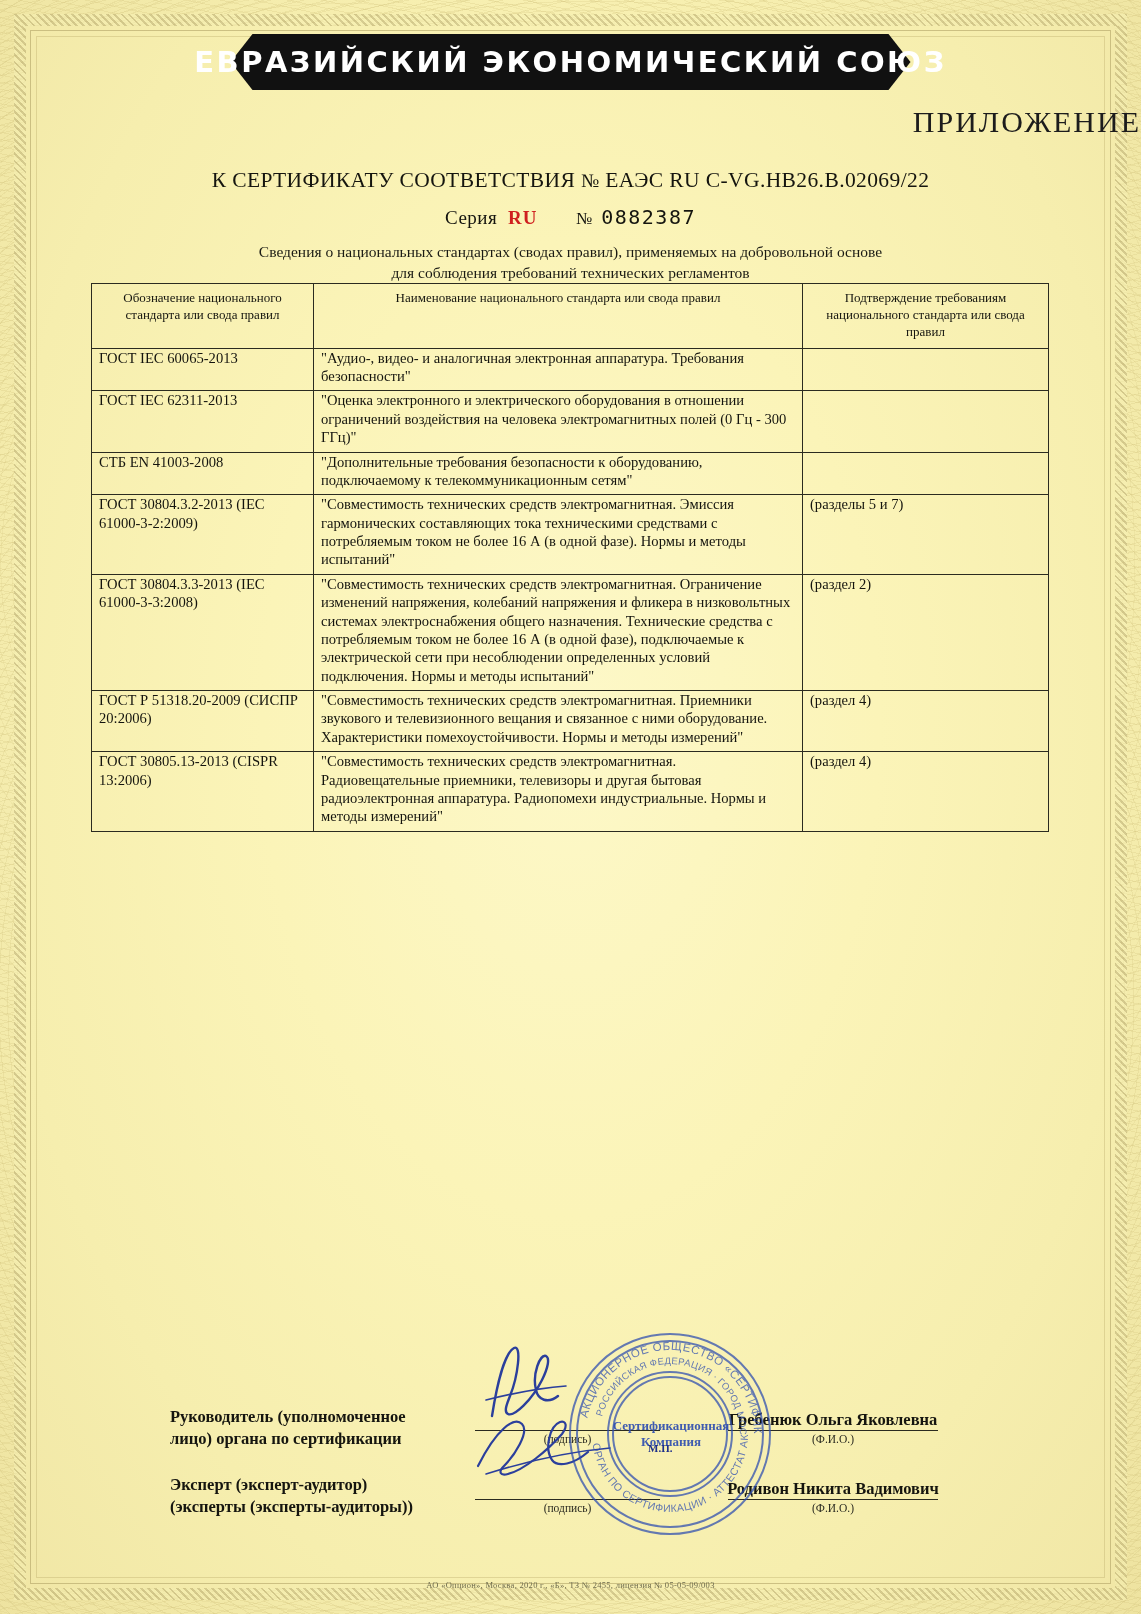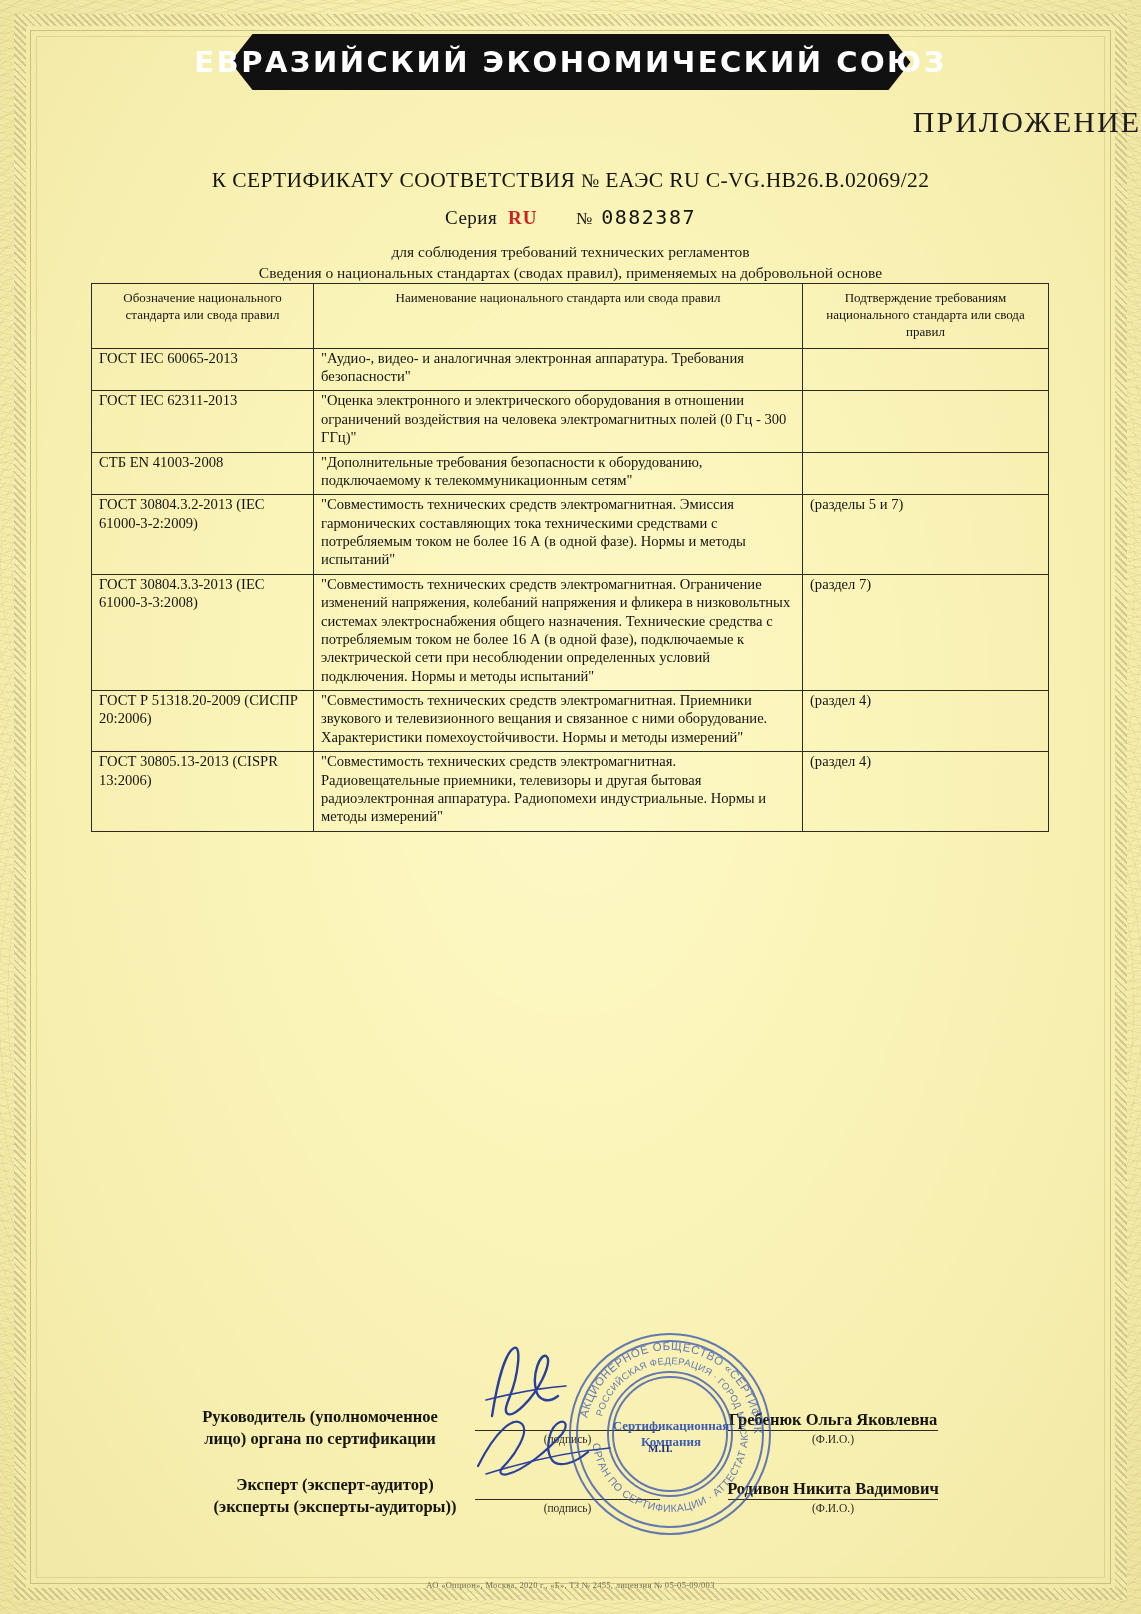--- a/index.html
+++ b/index.html
@@ -190,21 +190,20 @@
     position: absolute;
     left: 0; right: 0;
     top: 1400px;
     height: 140px;
   }
   .sig-row {
     position: absolute;
     font-size: 16.5px;
     color: #15150f;
     line-height: 1.35;
-    text-align: center;
   }
   .sig-row.r1 { left: 170px; top: 6px; width: 300px; font-weight: bold; }
   .sig-row.r2 { left: 170px; top: 74px; width: 330px; font-weight: bold; }
   .sig-line {
     position: absolute;
     border-bottom: 1px solid #2b2b20;
   }
   .sig-cap {
     position: absolute;
     font-size: 11.5px;
@@ -293,22 +292,22 @@
     </div>
 
     <div class="series-line">
       <span class="ser-label">Серия</span>
       <span class="ser-val">RU</span>
       <span class="numsign">№</span>
       <span class="serial">0882387</span>
     </div>
 
     <div class="subtitle">
+      <div>Сведения о национальных стандартах (сводах правил), применяемых на добровольной основе</div>
       <div>для соблюдения требований технических регламентов</div>
-      <div>Сведения о национальных стандартах (сводах правил), применяемых на добровольной основе</div>
     </div>
 
     <div class="tbl-wrap">
       <table class="std">
         <colgroup>
           <col class="c1">
             <col class="c2">
             <col class="c3">
         </colgroup>
         <thead>
@@ -335,21 +334,21 @@
             <td></td>
           </tr>
           <tr>
             <td>ГОСТ 30804.3.2-2013 (IEC 61000-3-2:2009)</td>
             <td>"Совместимость технических средств электромагнитная. Эмиссия гармонических составляющих тока техническими средствами с потребляемым током не более 16 А (в одной фазе). Нормы и методы испытаний"</td>
             <td>(разделы 5 и 7)</td>
           </tr>
           <tr>
             <td>ГОСТ 30804.3.3-2013 (IEC 61000-3-3:2008)</td>
             <td>"Совместимость технических средств электромагнитная. Ограничение изменений напряжения, колебаний напряжения и фликера в низковольтных системах электроснабжения общего назначения. Технические средства с потребляемым током не более 16 А (в одной фазе), подключаемые к электрической сети при несоблюдении определенных условий подключения. Нормы и методы испытаний"</td>
-            <td>(раздел 7)</td>
+            <td>(раздел 2)</td>
           </tr>
           <tr>
             <td>ГОСТ Р 51318.20-2009 (СИСПР 20:2006)</td>
             <td>"Совместимость технических средств электромагнитная. Приемники звукового и телевизионного вещания и связанное с ними оборудование. Характеристики помехоустойчивости. Нормы и методы измерений"</td>
             <td>(раздел 4)</td>
           </tr>
           <tr>
             <td>ГОСТ 30805.13-2013 (CISPR 13:2006)</td>
             <td>"Совместимость технических средств электромагнитная. Радиовещательные приемники, телевизоры и другая бытовая радиоэлектронная аппаратура. Радиопомехи индустриальные. Нормы и методы измерений"</td>
             <td>(раздел 4)</td>

